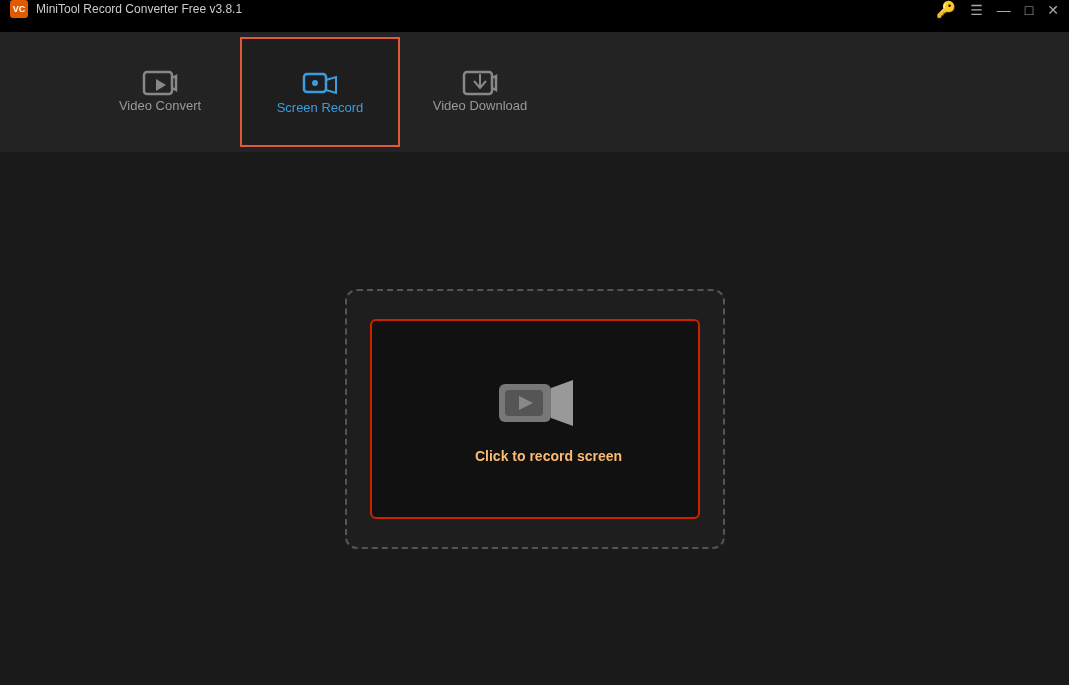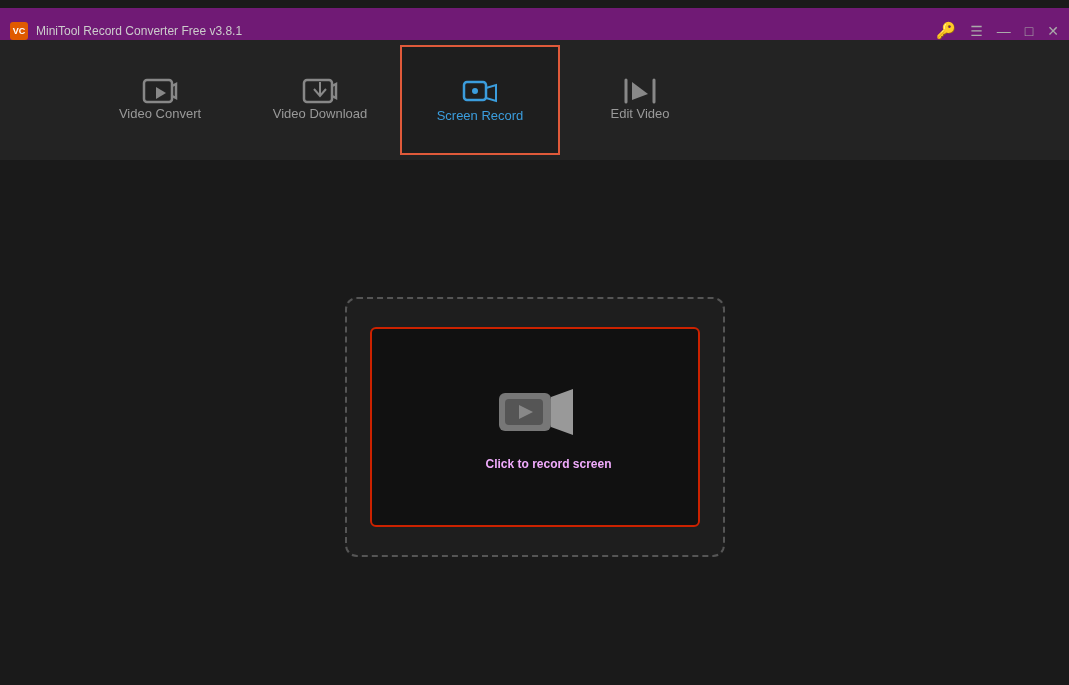--- a/index.html
+++ b/index.html
@@ -8,27 +8,26 @@
       height: 685px;
       background: #1a1a1a;
       font-family: 'Segoe UI', Arial, sans-serif;
       overflow: hidden;
       color: #fff;
     }
 
     
     .title-bar {
       height: 32px;
-      background: #701a75;
-      display: flex;
-      align-items: flex-end;
+      background: #000000;
+      display: flex;
+      align-items: flex-start;
       padding: 0 10px;
       justify-content: space-between;
       user-select: none;
-      margin-top: 8px;
     }
     .title-bar-left {
       display: flex;
       align-items: center;
       gap: 8px;
     }
     .title-bar-logo {
       width: 18px;
       height: 18px;
       background: #e05a00;
@@ -130,23 +129,23 @@
       border-radius: 6px;
       background: #111;
       display: flex;
       flex-direction: column;
       align-items: center;
       justify-content: center;
       cursor: pointer;
       gap: 16px;
     }
     .record-label {
-      font-size: 12px;
+      font-size: 14px;
       font-weight: bold;
-      color: #f0abfc;
+      color: #fdba74;
       margin-left: 28px;
     }
 
     
     svg { display: block; }
   </style>
 </head>
 <body>
 
 <div class="title-bar">
@@ -169,55 +168,45 @@
 
   <div class="nav-item">
     <span class="nav-icon">
       <svg width="36" height="30" viewBox="0 0 36 30" fill="none">
         <rect x="2" y="4" width="28" height="22" rx="3" stroke="#888" stroke-width="2.5" fill="none"></rect>
         <path d="M14 11 L24 17 L14 23 Z" fill="#888"></path>
         <path d="M30 10 L34 8 L34 22 L30 20" stroke="#888" stroke-width="2.5" fill="none"></path>
       </svg>
     </span>
     <span class="nav-label">Video Convert</span>
+  </div>
+
+  <div class="nav-item active">
+    <span class="nav-icon">
+      <svg width="36" height="30" viewBox="0 0 36 30" fill="none">
+        <rect x="2" y="4" width="22" height="18" rx="3" stroke="#3b9ddd" stroke-width="2.5" fill="none"></rect>
+        <path d="M24 10 L34 7 L34 23 L24 20 Z" stroke="#3b9ddd" stroke-width="2" fill="none"></path>
+        <circle cx="13" cy="13" r="3" fill="#3b9ddd"></circle>
+      </svg>
+    </span>
+    <span class="nav-label">Screen Record</span>
   </div>
 
   <div class="nav-item">
     <span class="nav-icon">
       <svg width="36" height="30" viewBox="0 0 36 30" fill="none">
         <rect x="2" y="4" width="28" height="22" rx="3" stroke="#888" stroke-width="2.5" fill="none"></rect>
         <path d="M30 10 L34 8 L34 22 L30 20" stroke="#888" stroke-width="2.5" fill="none"></path>
         <path d="M12 13 L18 20 L24 13" stroke="#888" stroke-width="2" fill="none"></path>
         <line x1="18" y1="6" x2="18" y2="20" stroke="#888" stroke-width="2"></line>
       </svg>
     </span>
     <span class="nav-label">Video Download</span>
   </div>
 
-  <div class="nav-item active">
-    <span class="nav-icon">
-      <svg width="36" height="30" viewBox="0 0 36 30" fill="none">
-        <rect x="2" y="4" width="22" height="18" rx="3" stroke="#3b9ddd" stroke-width="2.5" fill="none"></rect>
-        <path d="M24 10 L34 7 L34 23 L24 20 Z" stroke="#3b9ddd" stroke-width="2" fill="none"></path>
-        <circle cx="13" cy="13" r="3" fill="#3b9ddd"></circle>
-      </svg>
-    </span>
-    <span class="nav-label">Screen Record</span>
-  </div>
-
-  <div class="nav-item">
-    <span class="nav-icon">
-      <svg width="36" height="30" viewBox="0 0 36 30" fill="none">
-        <path d="M10 6 L10 24 L26 18 Z" fill="#888"></path>
-        <path d="M4 4 L4 26" stroke="#888" stroke-width="3" stroke-linecap="round"></path>
-        <path d="M32 4 L32 26" stroke="#888" stroke-width="3" stroke-linecap="round"></path>
-      </svg>
-    </span>
-    <span class="nav-label">Edit Video</span>
-  </div>
 
 </div>
 
 <div class="main-content">
   <div class="record-outer">
     <div class="record-inner">
 
       <svg width="80" height="58" viewBox="0 0 80 58">
 
         <rect x="4" y="10" width="52" height="38" rx="6" fill="#777"></rect>

